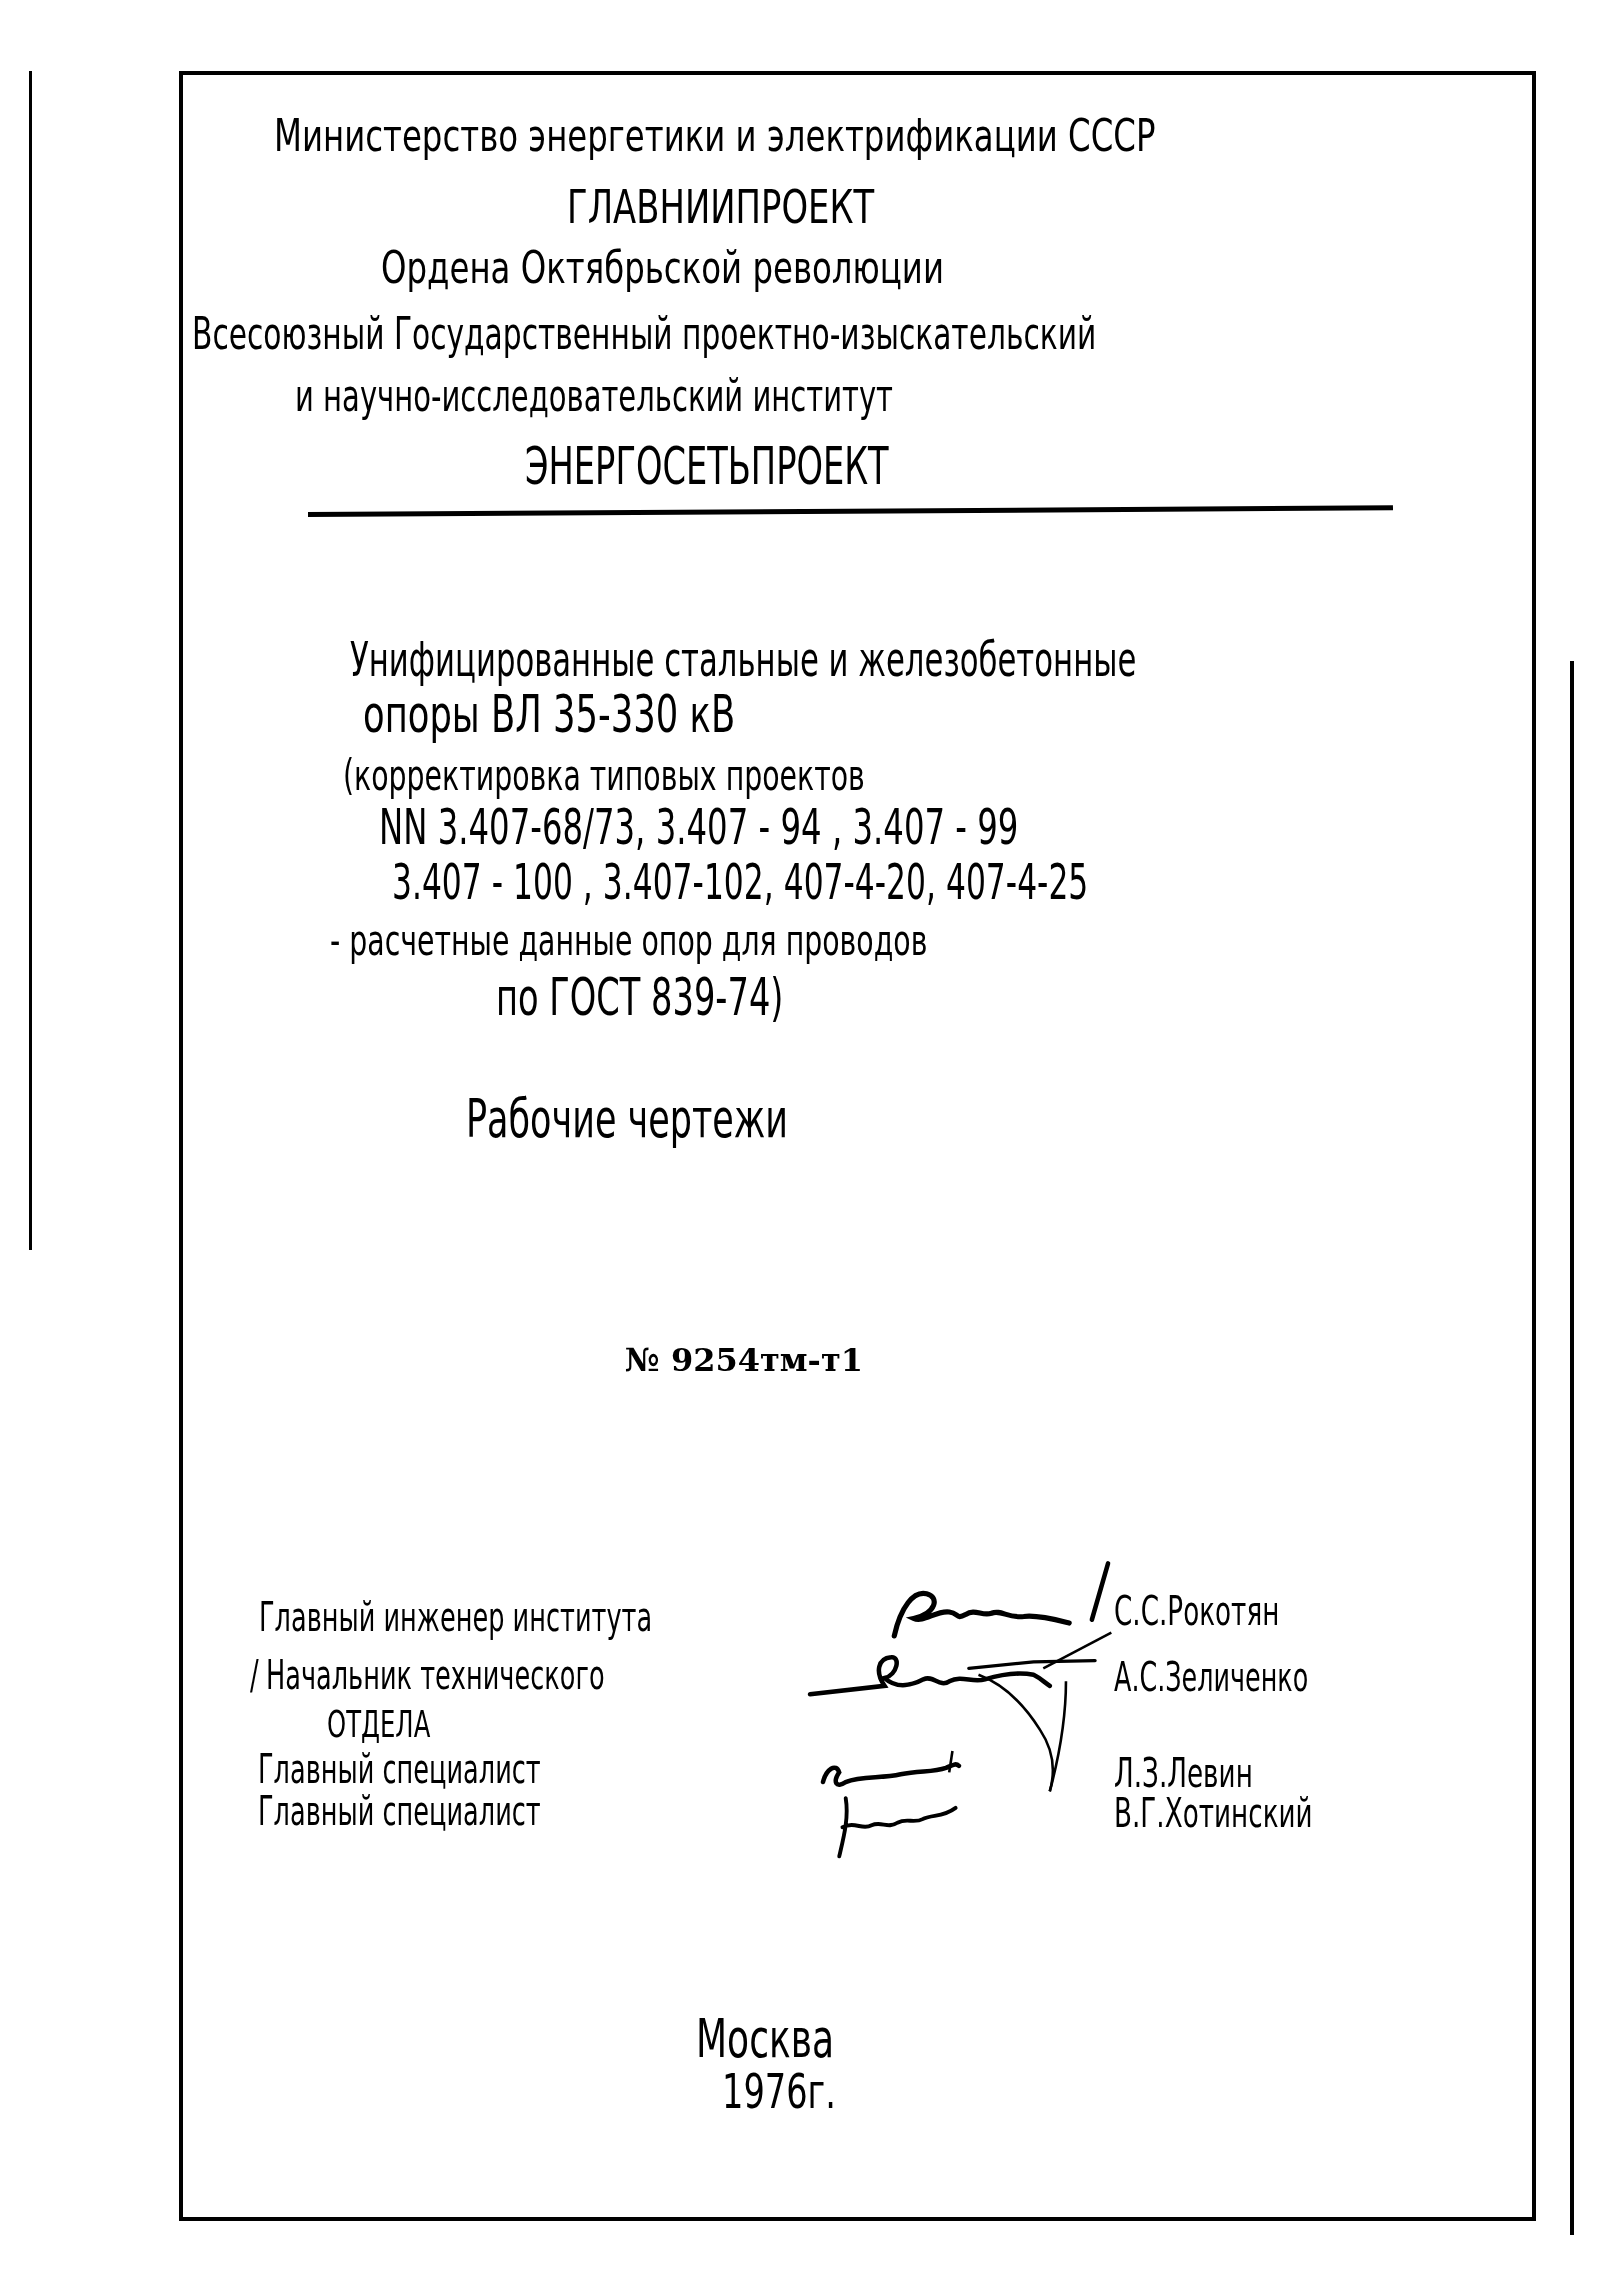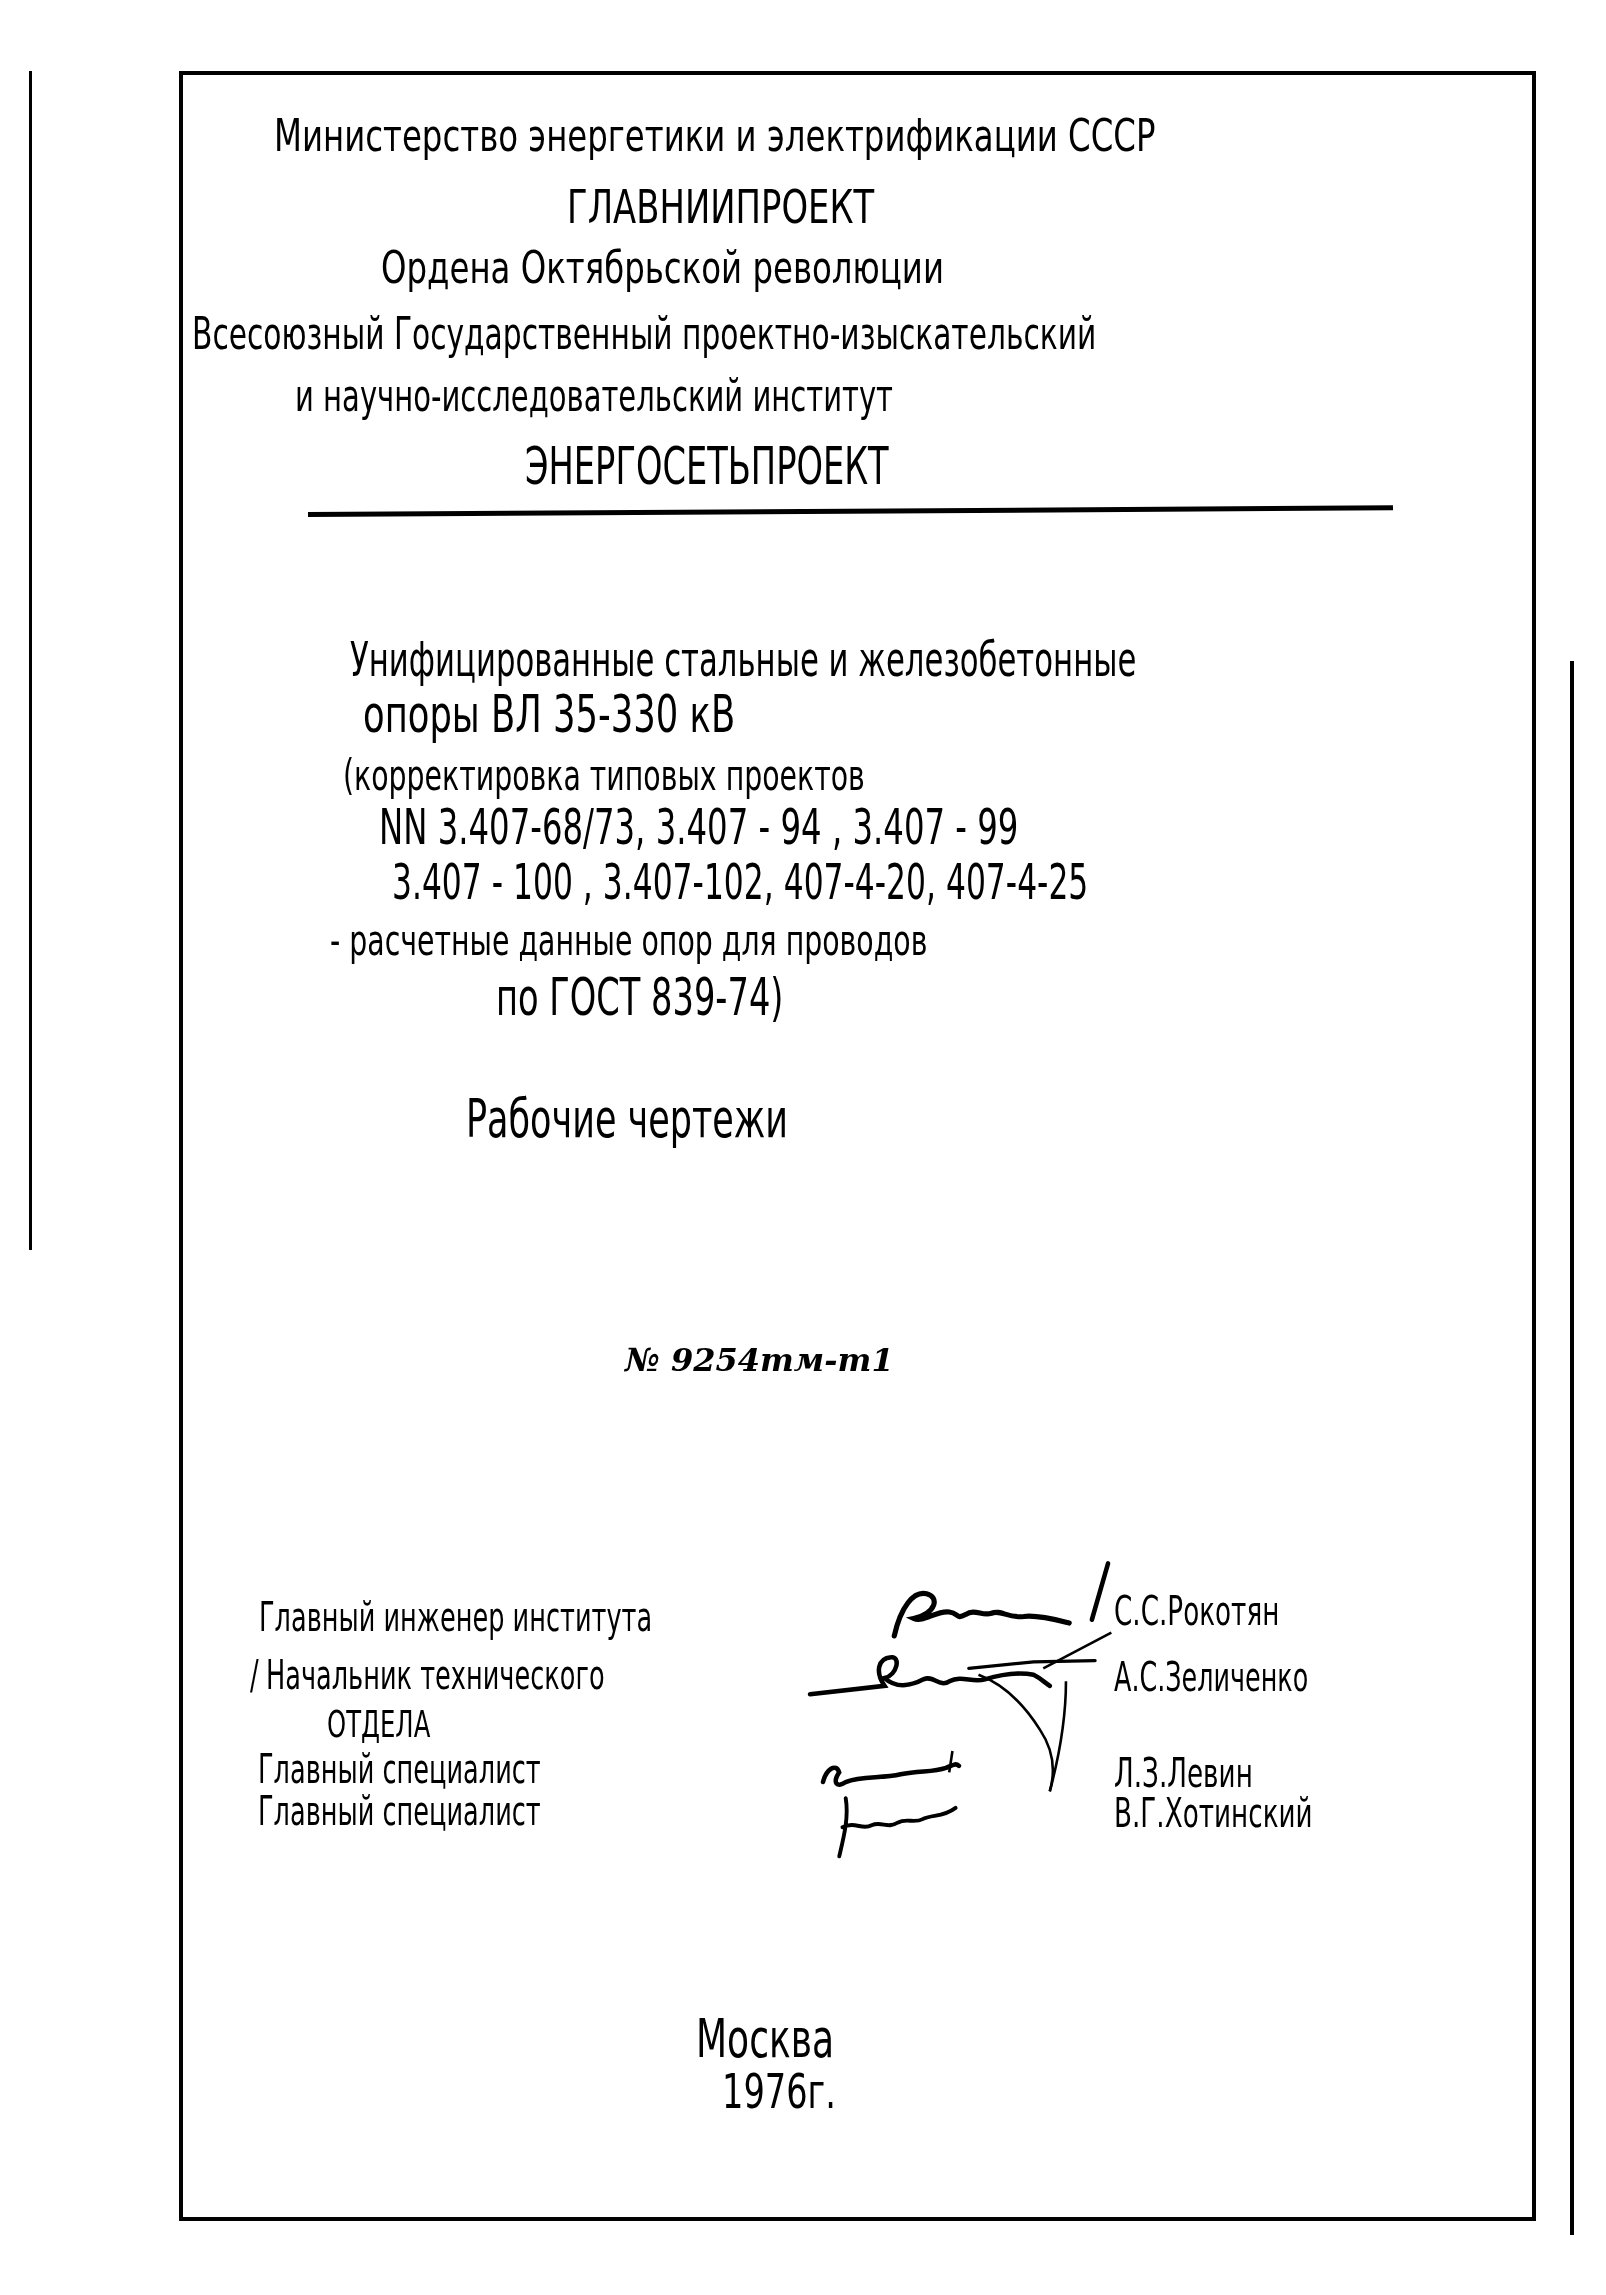--- a/index.html
+++ b/index.html
@@ -6,21 +6,21 @@
   body { width:1607px; height:2295px; position:relative; overflow:hidden;
          font-family:"Liberation Sans Narrow","Liberation Sans", sans-serif; color:#000; }
   .frame { position:absolute; left:179px; top:71px; width:1357px; height:2150px;
            border:4.5px solid #000; box-sizing:border-box; }
   .ext-left { position:absolute; left:29px; top:71px; width:3.2px; height:1179px; background:#000; }
   .ext-right { position:absolute; left:1570px; top:661px; width:3.9px; height:1574px; background:#000; }
   .rule { position:absolute; left:308px; top:512px; width:1085px; height:5.2px; background:#000;
           transform:rotate(-0.35deg); transform-origin:0 50%; }
   .t { position:absolute; white-space:nowrap; font-family:"DejaVu Sans", sans-serif;
        transform-origin:0 0; line-height:1; }
-  .hand { position:absolute; white-space:nowrap; font-family:"DejaVu Serif", serif; font-style:italic; font-weight:bold; line-height:1;text-align:right; }
+  .hand { position:absolute; white-space:nowrap; font-family:"DejaVu Serif", serif; font-weight:bold; line-height:1;text-align:right; }
   svg.sig { position:absolute; overflow:visible; }
 </style>
 </head>
 <body>
 
 <div class="ext-left"></div>
 <div class="ext-right"></div>
 
 <div class="frame"></div>
 

